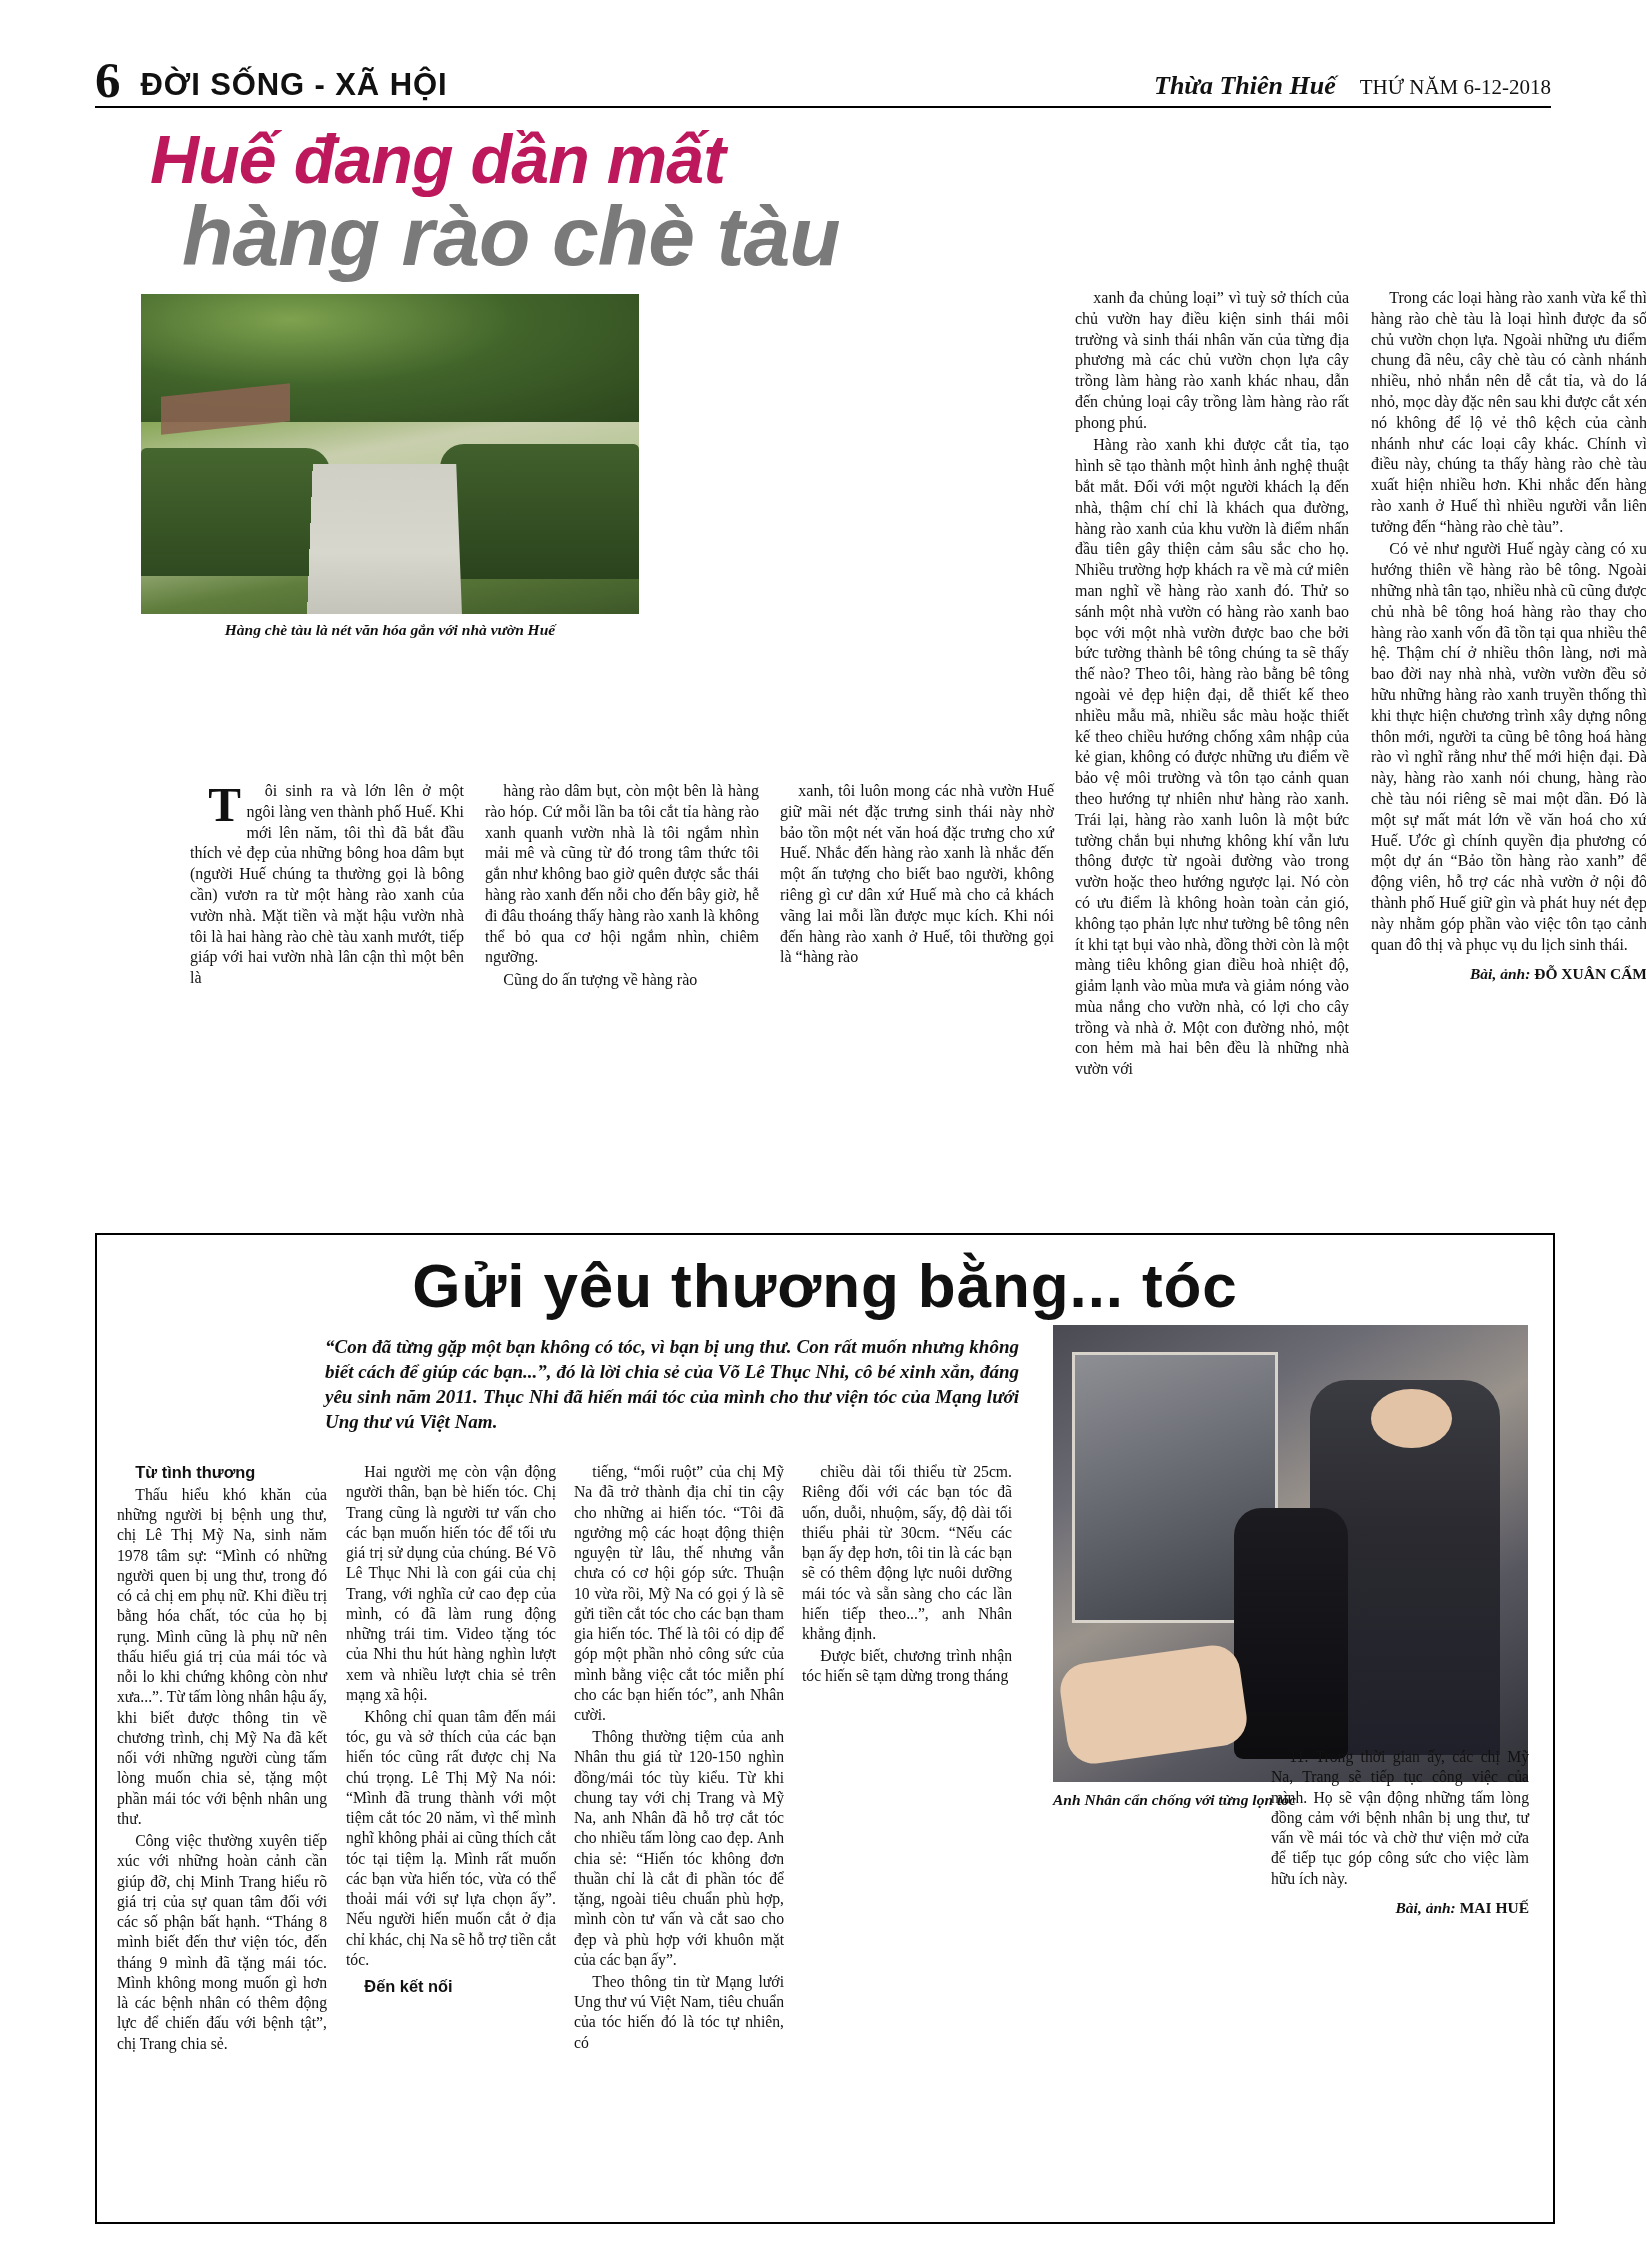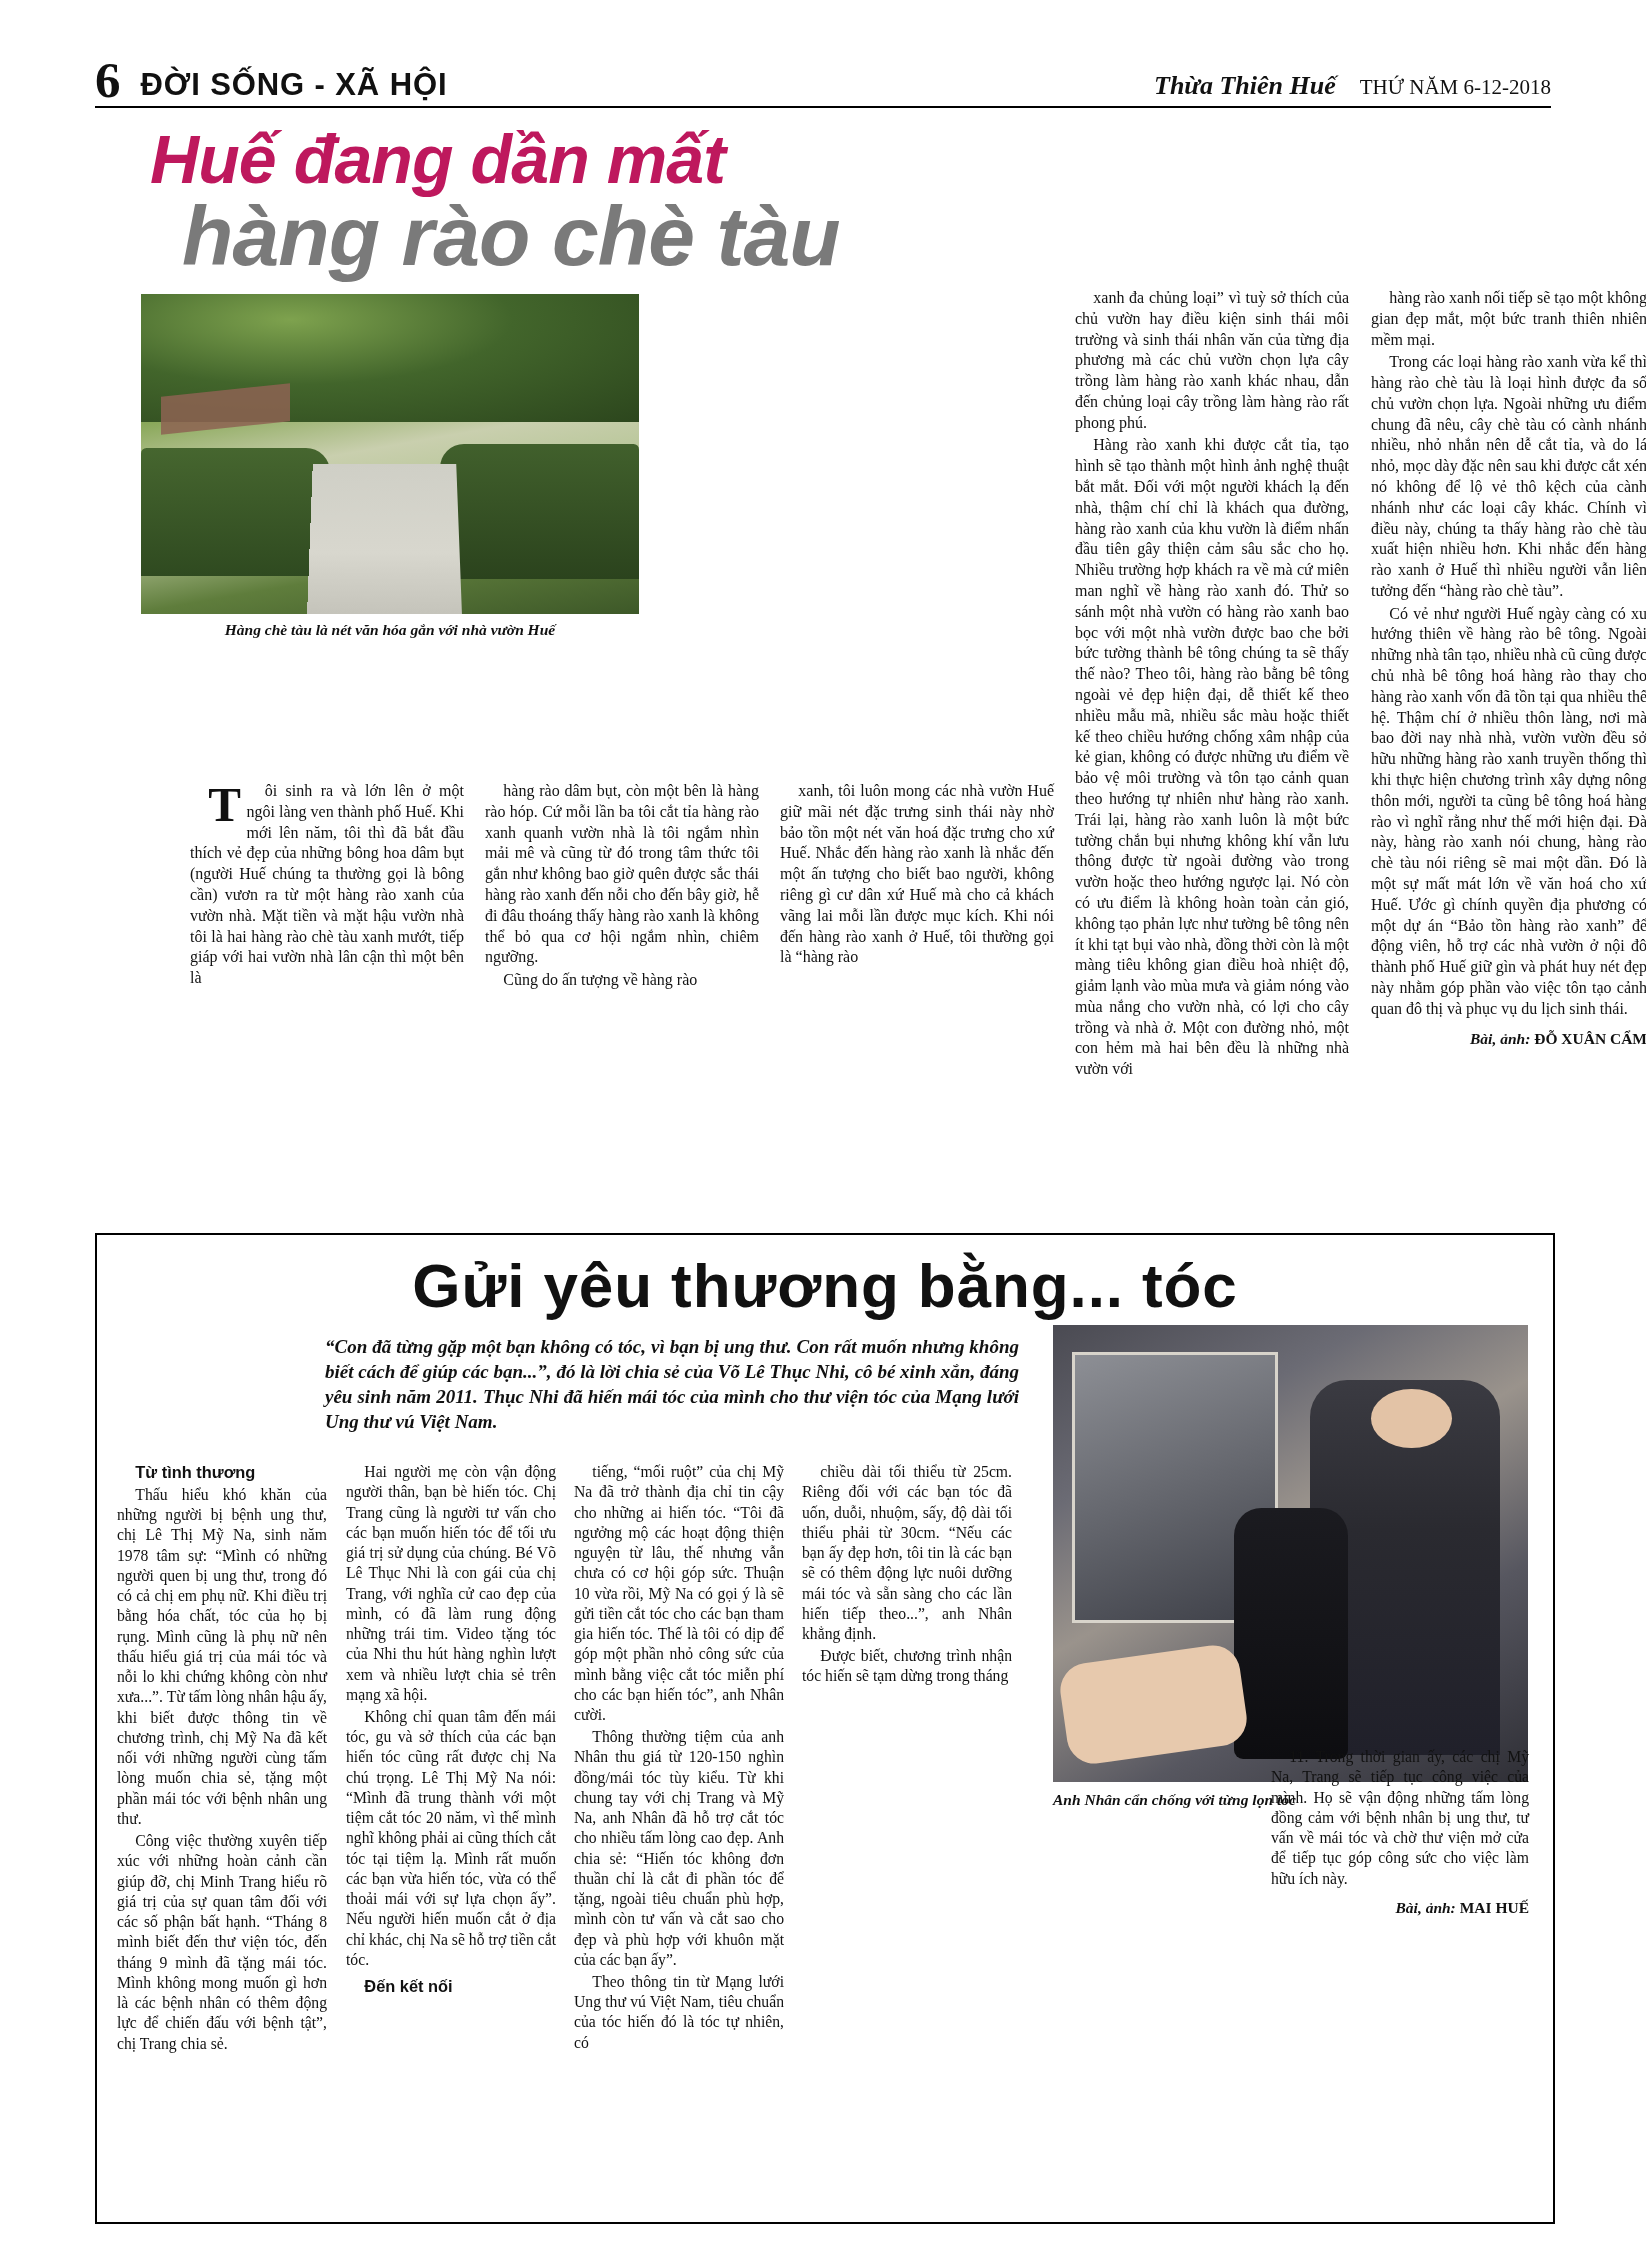--- a/index.html
+++ b/index.html
@@ -325,21 +325,20 @@
       <div class="col" id="a1c3">
         <p>xanh, tôi luôn mong các nhà vườn Huế giữ mãi nét đặc trưng sinh thái này nhờ bảo tồn một nét văn hoá đặc trưng cho xứ Huế. Nhắc đến hàng rào xanh là nhắc đến một ấn tượng cho biết bao người, không riêng gì cư dân xứ Huế mà cho cả khách vãng lai mỗi lần được mục kích. Khi nói đến hàng rào xanh ở Huế, tôi thường gọi là “hàng rào</p>
       </div>
 
       <div class="col" id="a1c4">
         <p>xanh đa chủng loại” vì tuỳ sở thích của chủ vườn hay điều kiện sinh thái môi trường và sinh thái nhân văn của từng địa phương mà các chủ vườn chọn lựa cây trồng làm hàng rào xanh khác nhau, dẫn đến chủng loại cây trồng làm hàng rào rất phong phú.</p>
         <p>Hàng rào xanh khi được cắt tỉa, tạo hình sẽ tạo thành một hình ảnh nghệ thuật bắt mắt. Đối với một người khách lạ đến nhà, thậm chí chỉ là khách qua đường, hàng rào xanh của khu vườn là điểm nhấn đầu tiên gây thiện cảm sâu sắc cho họ. Nhiều trường hợp khách ra về mà cứ miên man nghĩ về hàng rào xanh đó. Thử so sánh một nhà vườn có hàng rào xanh bao bọc với một nhà vườn được bao che bởi bức tường thành bê tông chúng ta sẽ thấy thế nào? Theo tôi, hàng rào bằng bê tông ngoài vẻ đẹp hiện đại, dễ thiết kế theo nhiều mẫu mã, nhiều sắc màu hoặc thiết kế theo chiều hướng chống xâm nhập của kẻ gian, không có được những ưu điểm về bảo vệ môi trường và tôn tạo cảnh quan theo hướng tự nhiên như hàng rào xanh. Trái lại, hàng rào xanh luôn là một bức tường chắn bụi nhưng không khí vẫn lưu thông được từ ngoài đường vào trong vườn hoặc theo hướng ngược lại. Nó còn có ưu điểm là không hoàn toàn cản gió, không tạo phản lực như tường bê tông nên ít khi tạt bụi vào nhà, đồng thời còn là một màng tiêu không gian điều hoà nhiệt độ, giảm lạnh vào mùa mưa và giảm nóng vào mùa nắng cho vườn nhà, có lợi cho cây trồng và nhà ở. Một con đường nhỏ, một con hẻm mà hai bên đều là những nhà vườn với</p>
       </div>
 
       <div class="col" id="a1c5">
-        <p>hàng rào xanh nối tiếp sẽ tạo một không gian đẹp mắt, một bức tranh thiên nhiên mềm mại.</p>
         <p>Trong các loại hàng rào xanh vừa kể thì hàng rào chè tàu là loại hình được đa số chủ vườn chọn lựa. Ngoài những ưu điểm chung đã nêu, cây chè tàu có cành nhánh nhiều, nhỏ nhắn nên dễ cắt tỉa, và do lá nhỏ, mọc dày đặc nên sau khi được cắt xén nó không để lộ vẻ thô kệch của cành nhánh như các loại cây khác. Chính vì điều này, chúng ta thấy hàng rào chè tàu xuất hiện nhiều hơn. Khi nhắc đến hàng rào xanh ở Huế thì nhiều người vẫn liên tưởng đến “hàng rào chè tàu”.</p>
         <p>Có vẻ như người Huế ngày càng có xu hướng thiên về hàng rào bê tông. Ngoài những nhà tân tạo, nhiều nhà cũ cũng được chủ nhà bê tông hoá hàng rào thay cho hàng rào xanh vốn đã tồn tại qua nhiều thế hệ. Thậm chí ở nhiều thôn làng, nơi mà bao đời nay nhà nhà, vườn vườn đều sở hữu những hàng rào xanh truyền thống thì khi thực hiện chương trình xây dựng nông thôn mới, người ta cũng bê tông hoá hàng rào vì nghĩ rằng như thế mới hiện đại. Đà này, hàng rào xanh nói chung, hàng rào chè tàu nói riêng sẽ mai một dần. Đó là một sự mất mát lớn về văn hoá cho xứ Huế. Ước gì chính quyền địa phương có một dự án “Bảo tồn hàng rào xanh” để động viên, hỗ trợ các nhà vườn ở nội đô thành phố Huế giữ gìn và phát huy nét đẹp này nhằm góp phần vào việc tôn tạo cảnh quan đô thị và phục vụ du lịch sinh thái.</p>
         <div class="byline">
           <span>Bài, ảnh:</span>
           <b>ĐỖ XUÂN CẨM</b>
         </div>
       </div>
 
     </div>
   </div>

